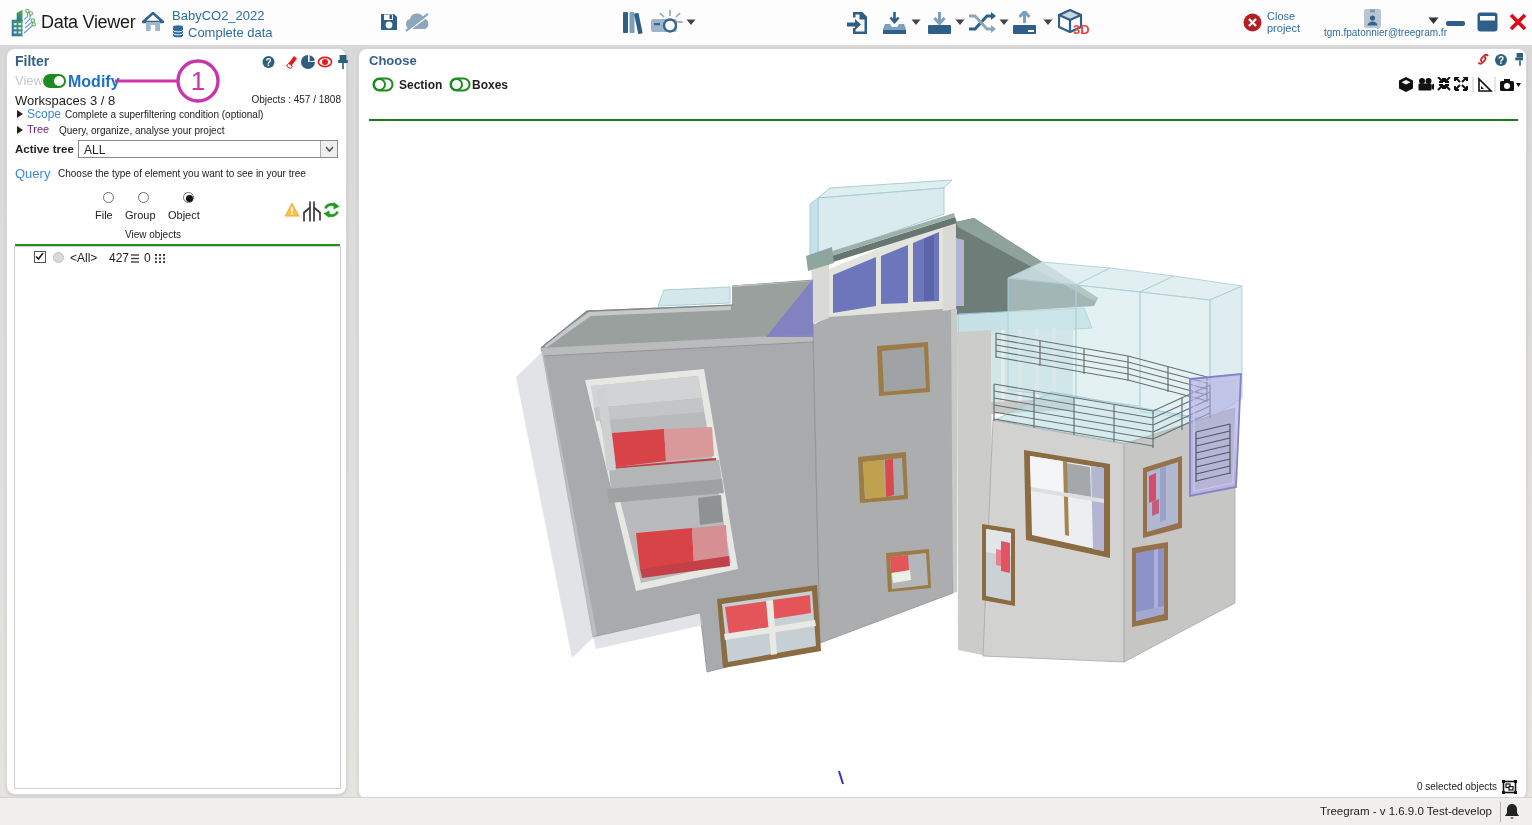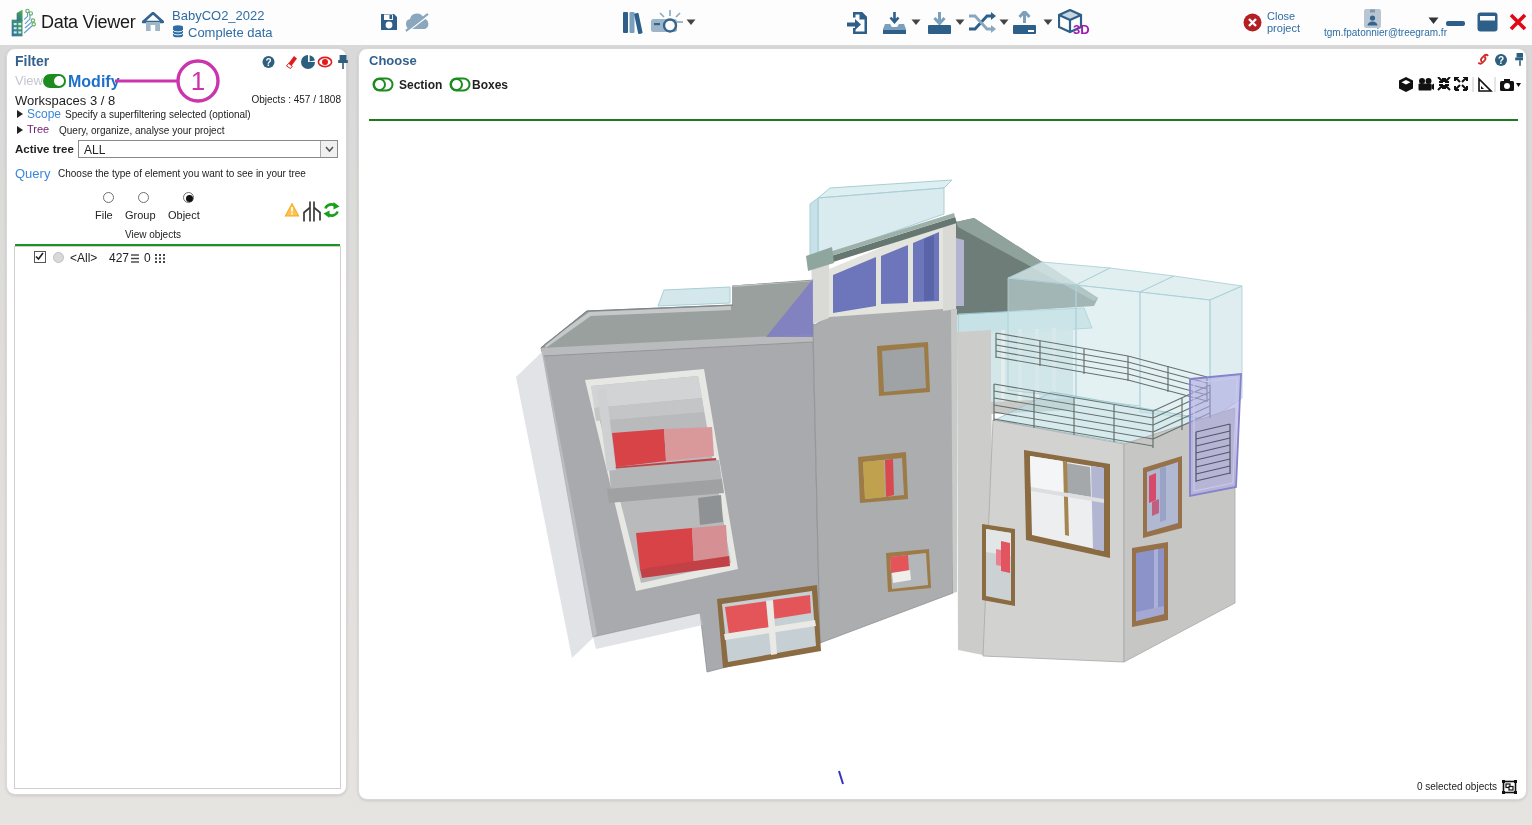--- a/index.html
+++ b/index.html
@@ -130,21 +130,21 @@
       <rect x="16" y="19" width="6" height="2" fill="#fff"></rect>
     </svg>
     <svg style="position:absolute;left:1043px;top:19px" width="10" height="7" viewBox="0 0 10 7">
           <polygon points="0.5,0.5 9.5,0.5 5,6" fill="#444"></polygon>
         </svg>
     <svg style="position:absolute;left:1058px;top:9px" width="30" height="28" viewBox="0 0 30 28">
       <polygon points="12,1 23,6 23,18 12,23 1,18 1,6" fill="none" stroke="#2e5f88" stroke-width="2.2"></polygon>
       <polygon points="12,1 23,6 12,11 1,6" fill="#2e5f88" opacity="0.25"></polygon>
       <path d="M1,6 l11,5 v12 M12,11 l11,-5" stroke="#2e5f88" stroke-width="2.2" fill="none"></path>
     </svg>
-    <div style="position:absolute;left:1073px;top:22px;font-size:13px;font-weight:bold;color:#a21caf;">3D</div>
+    <div style="position:absolute;left:1073px;top:22px;font-size:13px;font-weight:bold;color:#ef4444;">3D</div>
 
     <svg style="position:absolute;left:1243px;top:13px" width="19" height="19" viewBox="0 0 19 19">
       <circle cx="9.5" cy="9.5" r="9" fill="#b41f24"></circle>
       <path d="M6,6 L13,13 M13,6 L6,13" stroke="#fff" stroke-width="2.4"></path>
     </svg>
     <div style="position:absolute;left:1267px;top:10px;font-size:11px;line-height:12px;color:#2e6da4;">Close<br>project</div>
 
     <svg style="position:absolute;left:1363px;top:8px" width="19" height="21" viewBox="0 0 19 21">
       <rect x="1" y="1" width="17" height="19" rx="2" fill="#b9c6d2"></rect>
       <rect x="7" y="1.5" width="5" height="3" fill="#8099ad"></rect>
@@ -198,21 +198,21 @@
 
     <svg style="position:absolute;left:90px;top:10px;overflow:visible" width="125" height="44" viewBox="0 0 125 44">
       <line x1="18" y1="22" x2="81" y2="22" stroke="#cb34ad" stroke-width="3"></line>
       <circle cx="101" cy="22" r="20" fill="#fff" stroke="#cb34ad" stroke-width="3.4"></circle>
       <text x="101" y="31" font-size="26" fill="#cb34ad" text-anchor="middle" font-family="Liberation Sans">1</text>
     </svg>
     <div style="position:absolute;left:8px;top:44px;font-size:13px;color:#222;">Workspaces 3 / 8</div>
     <div style="position:absolute;right:5px;top:45px;font-size:10px;color:#222;">Objects : 457 / 1808</div>
     <div style="position:absolute;left:10px;top:61px;width:0;height:0;border-left:6px solid #222;border-top:4px solid transparent;border-bottom:4px solid transparent;"></div>
     <div style="position:absolute;left:20px;top:58px;font-size:12px;color:#3b87d8;">Scope</div>
-    <div style="position:absolute;left:58px;top:60px;font-size:10px;color:#222;">Specify a superfiltering selected (optional)</div>
+    <div style="position:absolute;left:58px;top:60px;font-size:10px;color:#222;">Complete a superfiltering condition (optional)</div>
     <div style="position:absolute;left:10px;top:77px;width:0;height:0;border-left:6px solid #222;border-top:4px solid transparent;border-bottom:4px solid transparent;"></div>
     <div style="position:absolute;left:20px;top:74px;font-size:11px;color:#701a75;">Tree</div>
     <div style="position:absolute;left:52px;top:76px;font-size:10px;color:#222;">Query, organize, analyse your project</div>
     <div style="position:absolute;left:8px;top:94px;font-size:11.5px;font-weight:bold;color:#222;">Active tree</div>
     <div style="position:absolute;left:71px;top:91px;width:260px;height:18px;background:#fff;border:1px solid #8a8a8a;">
       <div style="position:absolute;left:5px;top:2px;font-size:12px;color:#222;text-align:right;">ALL</div>
       <div style="position:absolute;right:0;top:0;width:17px;height:16px;background:#f0f0f0;border-left:1px solid #aaa;">
         <svg width="17" height="16" viewBox="0 0 17 16">
             <polyline points="5,6 8.5,10 12,6" fill="none" stroke="#555" stroke-width="1.5"></polyline>
           </svg>
@@ -559,13 +559,21 @@
       <polygon points="885,460 893,459 894,495 886,497" fill="#d84a50"></polygon>
       <polygon points="886,553 929,549 931,588 888,592" fill="#9c7b46"></polygon>
       <polygon points="890,557 926,553 928,585 892,589" fill="#b4b7b9"></polygon>
       <polygon points="890,557 908,555 909,571 891,573" fill="#e4555a"></polygon>
       <polygon points="892,573 910,570 911,580 893,583" fill="#eeeeea"></polygon>
     </g>
 
     <line x1="839" y1="771" x2="843" y2="784" stroke="#3333bb" stroke-width="2"></line>
   </svg>
 
+  <div id="statusbar">
+    <div style="position:absolute;right:40px;top:7px;font-size:11.5px;color:#222;">Treegram - v 1.6.9.0 Test-develop</div>
+    <div style="position:absolute;right:31px;top:4px;width:1px;height:20px;background:#b5b3b0;"></div>
+    <svg style="position:absolute;right:12px;top:5px" width="16" height="17" viewBox="0 0 16 17">
+      <path d="M8,1 a5,5 0 0 1 5,5 v4 l2,3 h-14 l2,-3 v-4 a5,5 0 0 1 5,-5 z" fill="#222"></path>
+      <path d="M6.3,14.5 a1.8,1.8 0 0 0 3.4,0 z" fill="#222"></path>
+    </svg>
+  </div>
 </div>
 
 </body></html>

